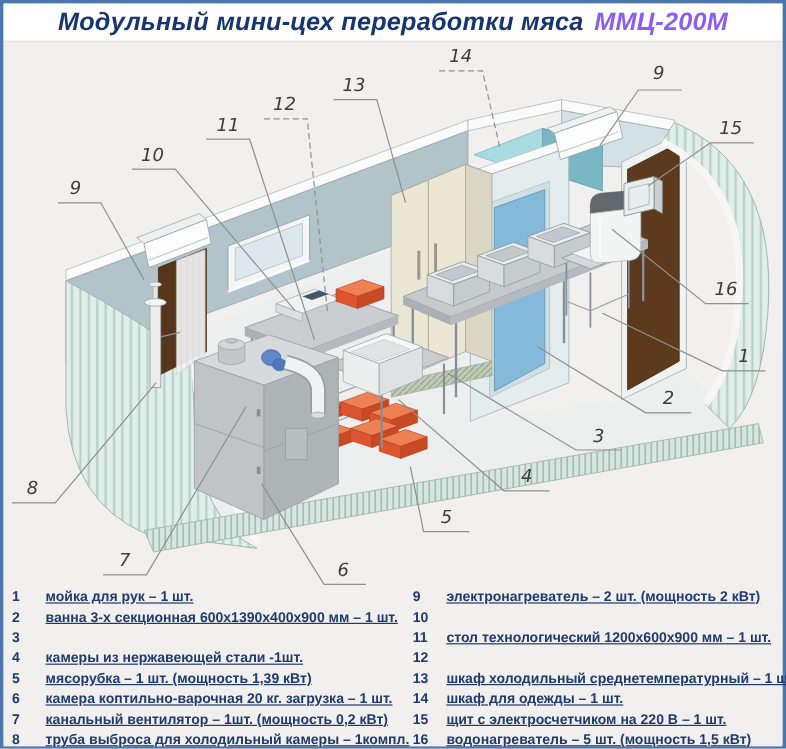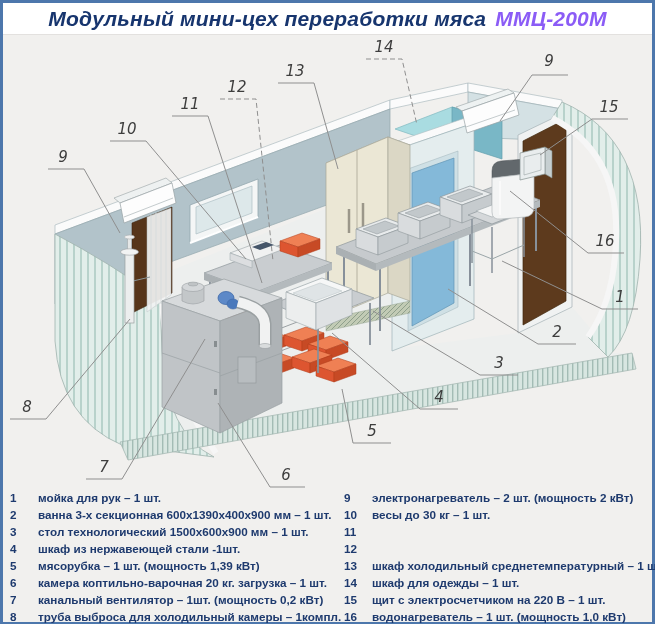--- a/index.html
+++ b/index.html
@@ -11,21 +11,21 @@
   .t-model{color:#8b5cf6;}
   .canvas{position:relative;height:calc(100% - 31px);background:#f1f0ee;border-top:1px solid #e3e1df;}
   svg.scene{position:absolute;left:0;top:0;width:100%;height:456px;display:block;}
   .co{font-family:"DejaVu Sans",sans-serif;font-style:italic;font-size:15px;fill:#3d3d3d;text-anchor:middle;}
   .legend{position:absolute;top:452px;left:0;right:0;bottom:0;font-weight:bold;font-size:11.7px;color:#1e3a6e;}
   .lcol{position:absolute;top:2px;}
   .lcol-left{left:7px;width:332px;}
   .lcol-right{left:341px;right:2px;}
   .lrow{display:flex;height:17px;align-items:center;white-space:nowrap;}
   .lnum{width:28px;flex:0 0 28px;}
-  .ltxt{flex:1 1 auto;}
+  .ltxt{flex:1 1 auto;text-decoration:underline;}
 </style>
 </head>
 <body>
 
 <div class="frame">
   <div class="title-bar">
     <span class="t-main">Модульный мини-цех переработки мяса</span>
     <span class="t-model">ММЦ-200М</span>
   </div>
 
@@ -311,25 +311,24 @@
         <div class="lrow">
             <span class="lnum">1</span>
             <span class="ltxt">мойка для рук – 1 шт.</span>
           </div>
         <div class="lrow">
             <span class="lnum">2</span>
             <span class="ltxt">ванна 3-х секционная 600х1390х400х900 мм – 1 шт.</span>
           </div>
         <div class="lrow">
             <span class="lnum">3</span>
-            <span class="ltxt">стол технологический 1500х600х900 мм – 1 шт.</span>
           </div>
         <div class="lrow">
             <span class="lnum">4</span>
-            <span class="ltxt">шкаф из нержавеющей стали -1шт.</span>
+            <span class="ltxt">камеры из нержавеющей стали -1шт.</span>
           </div>
         <div class="lrow">
             <span class="lnum">5</span>
             <span class="ltxt">мясорубка – 1 шт. (мощность 1,39 кВт)</span>
           </div>
         <div class="lrow">
             <span class="lnum">6</span>
             <span class="ltxt">камера коптильно-варочная 20 кг. загрузка – 1 шт.</span>
           </div>
         <div class="lrow">
@@ -341,40 +340,40 @@
             <span class="ltxt">труба выброса для холодильный камеры – 1компл.</span>
           </div>
       </div>
       <div class="lcol lcol-right">
         <div class="lrow">
             <span class="lnum">9</span>
             <span class="ltxt">электронагреватель – 2 шт. (мощность 2 кВт)</span>
           </div>
         <div class="lrow">
             <span class="lnum">10</span>
-            <span class="ltxt">весы до 30 кг – 1 шт.</span>
           </div>
         <div class="lrow">
             <span class="lnum">11</span>
+            <span class="ltxt">стол технологический 1200х600х900 мм – 1 шт.</span>
           </div>
         <div class="lrow">
             <span class="lnum">12</span>
           </div>
         <div class="lrow">
             <span class="lnum">13</span>
             <span class="ltxt">шкаф холодильный среднетемпературный – 1 шт.</span>
           </div>
         <div class="lrow">
             <span class="lnum">14</span>
             <span class="ltxt">шкаф для одежды – 1 шт.</span>
           </div>
         <div class="lrow">
             <span class="lnum">15</span>
             <span class="ltxt">щит с электросчетчиком на 220 В – 1 шт.</span>
           </div>
         <div class="lrow">
             <span class="lnum">16</span>
-            <span class="ltxt">водонагреватель – 1 шт. (мощность 1,0 кВт)</span>
+            <span class="ltxt">водонагреватель – 5 шт. (мощность 1,5 кВт)</span>
           </div>
       </div>
     </div>
   </div>
 </div>
 
 </body></html>

